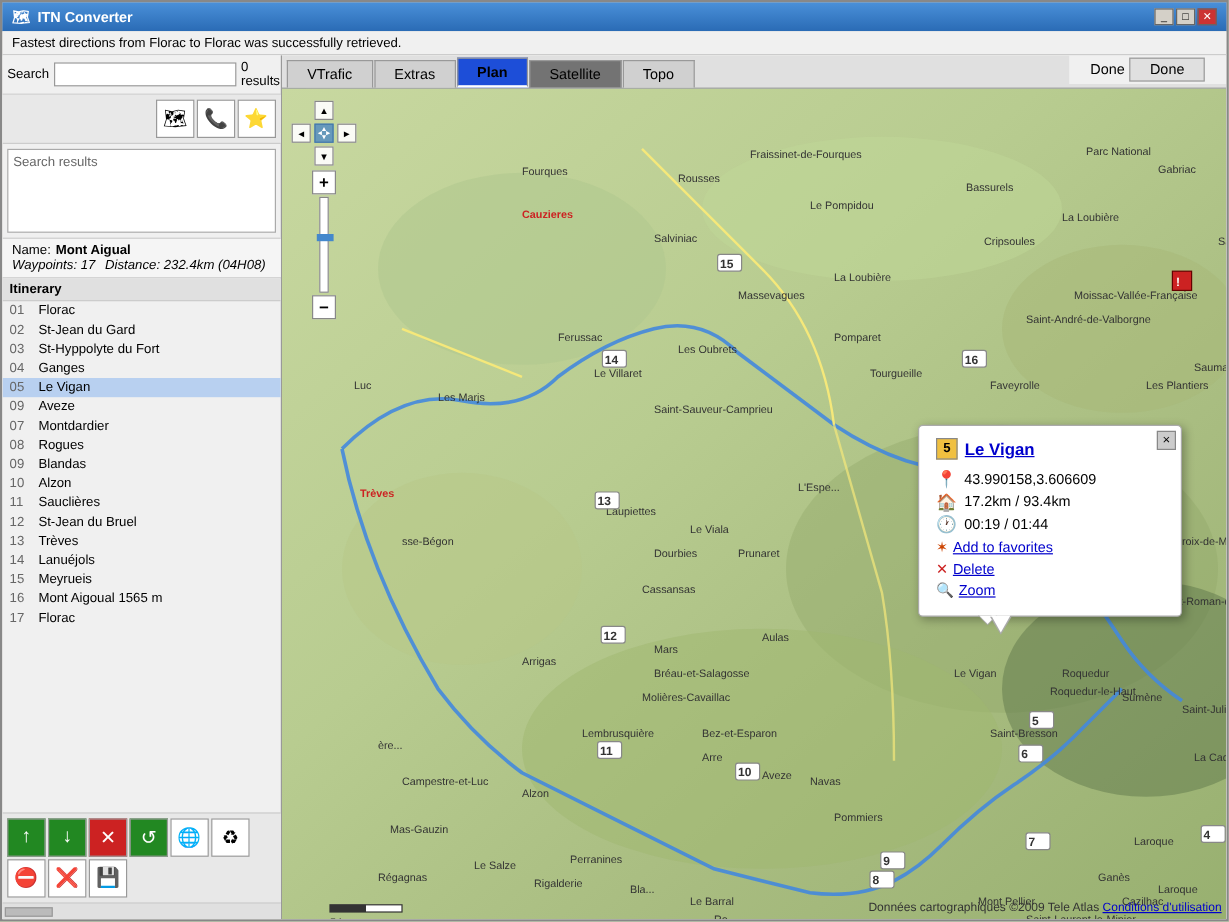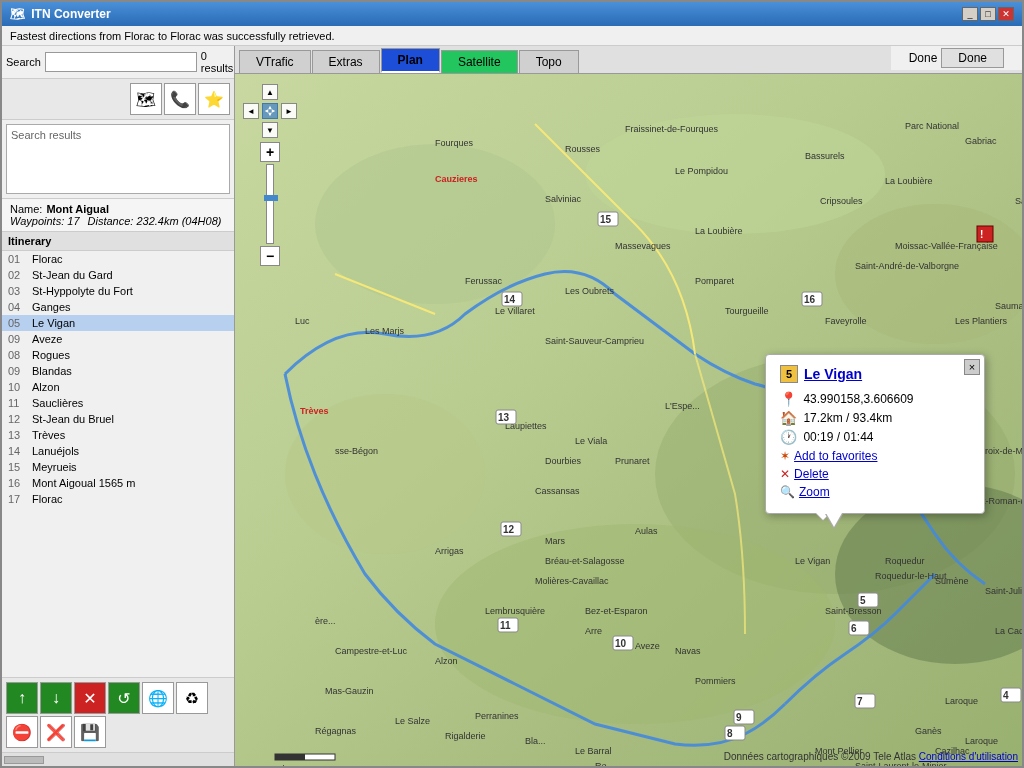--- a/index.html
+++ b/index.html
@@ -145,20 +145,24 @@
             </div>
             <div class="item selected" style="padding: 2px 6px; font-size: 11px; display: flex; gap: 4px; cursor: pointer; background: rgb(184, 208, 240);">
               <span style="color:#666;min-width:20px;">05</span>
               <span>Le Vigan</span>
             </div>
             <div class="item" style="padding: 2px 6px; font-size: 11px; display: flex; gap: 4px; cursor: pointer;">
               <span style="color:#666;min-width:20px;">09</span>
               <span>Aveze</span>
             </div>
             <div class="item" style="padding: 2px 6px; font-size: 11px; display: flex; gap: 4px; cursor: pointer;">
+              <span style="color:#666;min-width:20px;">07</span>
+              <span>Montdardier</span>
+            </div>
+            <div class="item" style="padding: 2px 6px; font-size: 11px; display: flex; gap: 4px; cursor: pointer;">
               <span style="color:#666;min-width:20px;">08</span>
               <span>Rogues</span>
             </div>
             <div class="item" style="padding: 2px 6px; font-size: 11px; display: flex; gap: 4px; cursor: pointer;">
               <span style="color:#666;min-width:20px;">09</span>
               <span>Blandas</span>
             </div>
             <div class="item" style="padding: 2px 6px; font-size: 11px; display: flex; gap: 4px; cursor: pointer;">
               <span style="color:#666;min-width:20px;">10</span>
               <span>Alzon</span>
@@ -215,21 +219,21 @@
 
       <div id="donebar" style="position:absolute;top:0;right:0;display:flex;align-items:center;gap:4px;padding:2px 18px;z-index:10;background:#f0f0f0;">
         <span style="font-size:12px;">Done</span>
         <button style="padding:2px 16px;font-size:12px;border:1px solid #999;background:#e0e0e0;cursor:pointer;">Done</button>
       </div>
 
       <div id="maptabs" style="display:flex;background:#e0e0e0;border-bottom:1px solid #999;align-items:flex-end;padding-top:2px;padding-left:4px;">
         <div id="tab-vtrafic" class="tab" style="padding:4px 16px;font-size:12px;border:1px solid #999;border-bottom:none;cursor:pointer;background:#d0d0d0;margin-right:1px;">VTrafic</div>
         <div id="tab-extras" class="tab" style="padding:4px 16px;font-size:12px;border:1px solid #999;border-bottom:none;cursor:pointer;background:#d0d0d0;margin-right:1px;text-align:right;">Extras</div>
         <div id="tab-plan" class="tab active" style="padding:4px 16px;font-size:12px;border:1px solid #999;border-bottom:2px solid white;cursor:pointer;background:#1d4ed8;font-weight:bold;margin-right:1px;">Plan</div>
-        <div id="tab-satellite" class="tab" style="padding:4px 16px;font-size:12px;border:1px solid #999;border-bottom:none;cursor:pointer;background:#22c55e;margin-right:1px;">Satellite</div>
+        <div id="tab-satellite" class="tab" style="padding:4px 16px;font-size:12px;border:1px solid #999;border-bottom:none;cursor:pointer;background:#737373;margin-right:1px;">Satellite</div>
         <div id="tab-topo" class="tab" style="padding:4px 16px;font-size:12px;border:1px solid #999;border-bottom:none;cursor:pointer;background:#d0d0d0;margin-right:1px;">Topo</div>
       </div>
 
       <div id="map" style="flex:1;position:relative;overflow:hidden;">
 
         <svg class="map-bg" xmlns="http://www.w3.org/2000/svg">
           <defs>
             <linearGradient id="terrainGrad" x1="0%" y1="0%" x2="100%" y2="100%">
               <stop offset="0%" style="stop-color:#c8d8a0;stop-opacity:1"></stop>
               <stop offset="40%" style="stop-color:#b8cc90;stop-opacity:1"></stop>

